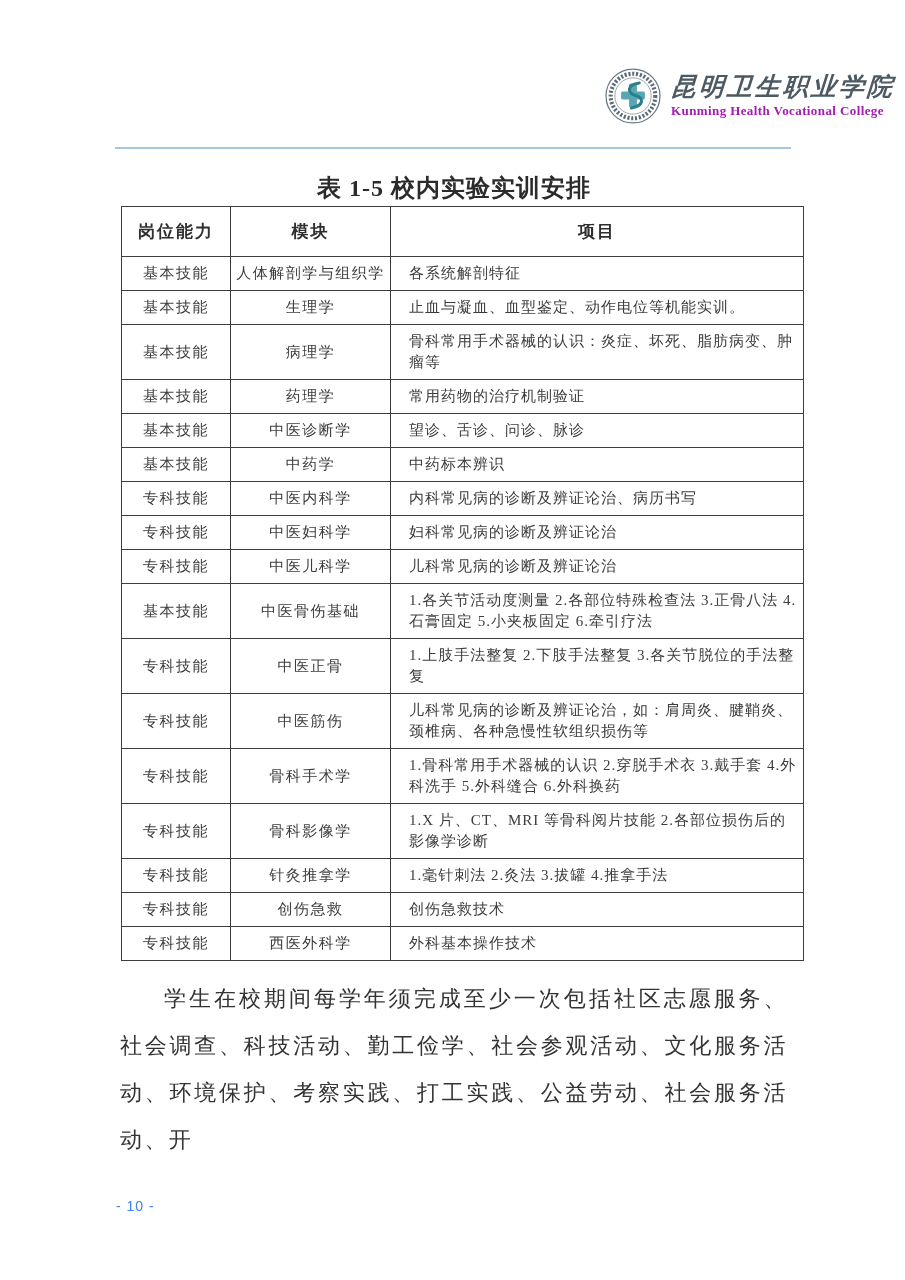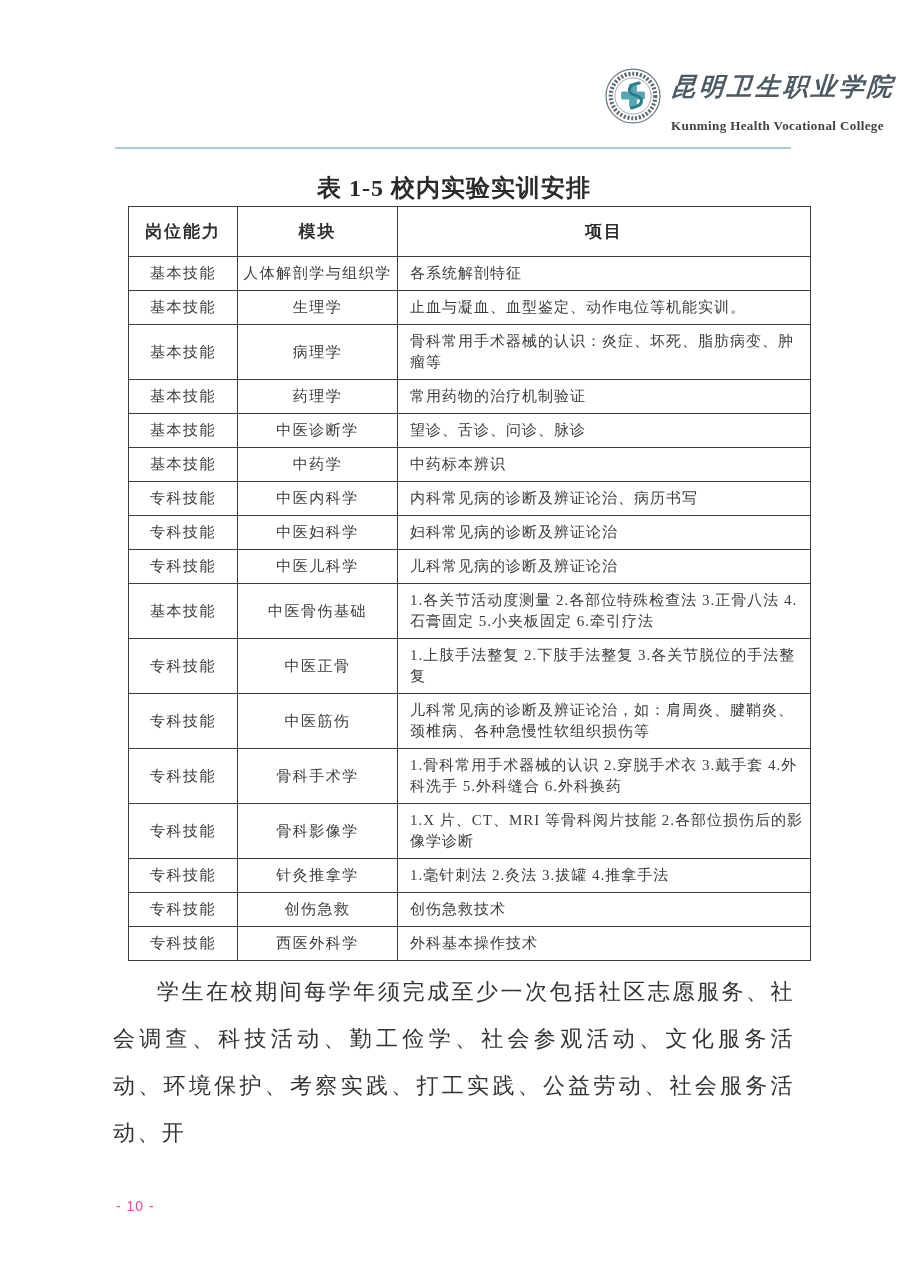--- a/index.html
+++ b/index.html
@@ -16,71 +16,71 @@
   .header { position:absolute; left:605px; top:68px; display:flex; align-items:flex-start; }
   .logo { width:56px; height:56px; flex:0 0 auto; }
   .college-names { margin-left:10px; padding-top:6px; }
   .college-zh {
     font-size:25px; line-height:26px;
     color:#4d5a63; font-weight:bold; font-style:italic;
     letter-spacing:3px; white-space:nowrap;
     transform:skewX(-4deg);
   }
   .college-en {
-    font-size:13px; line-height:15px; margin-top:18px;
-    color:#404040; font-weight:bold; letter-spacing:0.4px;
+    font-size:13px; line-height:15px; margin-top:3px;
+    color:#a21caf; font-weight:bold; letter-spacing:0.4px;
     white-space:nowrap;
   }
   .header-rule {
     position:absolute; left:115px; top:147px;
     width:676px; height:2px; background:#a7c9dd;
   }
 
   
   .table-title {
     position:absolute; left:113px; top:172px; width:682px;
     text-align:center; font-weight:bold; font-size:24px;
     letter-spacing:1px; color:#2b2b2b; white-space:nowrap;
   }
   table.exp-table {
-    position:absolute; left:128px; top:206px; width:682px;
+    position:absolute; left:121px; top:206px; width:682px;
     border-collapse:collapse; table-layout:fixed;
   }
   .exp-table th, .exp-table td { border:1px solid #3d3d3d; }
   .exp-table th {
     font-size:17px; font-weight:bold; color:#2f2f2f;
     padding:13px 4px; letter-spacing:2px; text-align:center;
   }
   .exp-table td {
     font-size:15px; line-height:21px; letter-spacing:1.5px;
     padding:6px 4px; vertical-align:middle;
   }
   .exp-table td.c-ability, .exp-table td.c-module { text-align:center; }
-  .exp-table td.c-project { text-align:left; padding-left:12px; padding-right:4px; letter-spacing:1px; }
+  .exp-table td.c-project { text-align:left; padding-left:18px; padding-right:4px; letter-spacing:1px; }
 
   
   .section {
     position:absolute; left:113px; top:968px; width:682px;
   }
   .section-heading {
     margin:0 0 6px 52px;
     font-size:23px; color:#333333; letter-spacing:2px;
   }
   .body-paragraph {
-    margin:0;
+    margin:7px;
     font-size:22px; color:#333333;
     line-height:47px; letter-spacing:2.4px;
     text-align:justify; text-indent:2em;
   }
 
   
   .page-number {
     position:absolute; left:116px; top:1198px;
     font-family:"Liberation Sans","DejaVu Sans",sans-serif;
-    font-size:14px; color:#ec4899; letter-spacing:1px;
+    font-size:14px; color:#3b82f6; letter-spacing:1px;
   }
 </style>
 </head>
 <body>
 
 <div class="header">
   <span>
     <svg class="logo" viewBox="0 0 54 54" xmlns="http://www.w3.org/2000/svg">
       <circle cx="27" cy="27" r="26" fill="#ffffff" stroke="#6a7a84" stroke-width="1.2"></circle>
       <circle cx="27" cy="27" r="21.5" fill="none" stroke="#5b6b75" stroke-width="4" stroke-dasharray="2 1.7"></circle>

